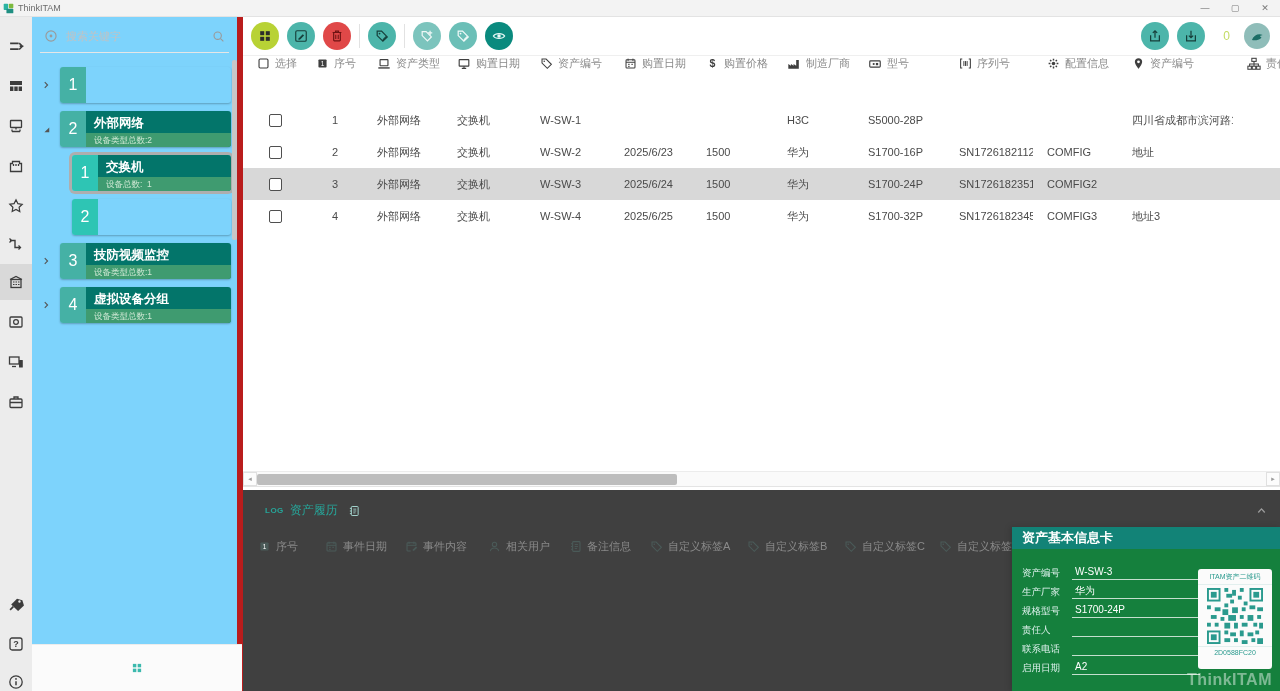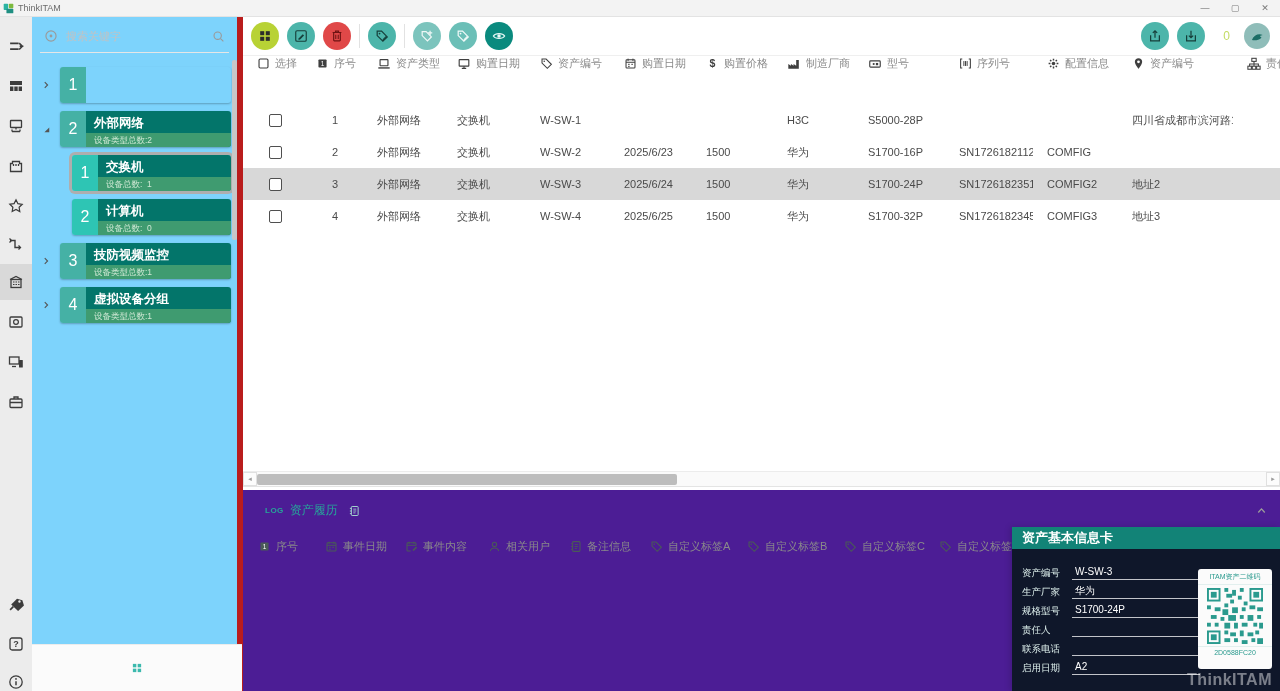--- a/index.html
+++ b/index.html
@@ -66,34 +66,34 @@
   .cell-seq{padding-left:30px !important;}
   .cell-cb{padding-left:26px !important;}
   .cb{width:11px;height:11px;border:1.5px solid #4f4f4f;border-radius:2px;background:#fff;}
   
   .hscroll{position:absolute;left:0;top:455px;width:100%;height:16px;background:#fafafa;
     border-top:1px solid #ececec;border-bottom:1px solid #e4e4e4;box-sizing:border-box;}
   .hs-arrow{position:absolute;top:0;width:14px;height:14px;background:#fcfcfc;border:1px solid #e0e0e0;
     box-sizing:border-box;color:#9a9a9a;font-size:7px;line-height:12px;text-align:center;}
   .hs-thumb{position:absolute;left:14px;top:2px;width:420px;height:11px;background:#bdbdbd;border-radius:2px;}
   
-  .logpanel{position:absolute;left:0;top:474px;width:100%;height:201px;background:#4c1d95;}
+  .logpanel{position:absolute;left:0;top:474px;width:100%;height:201px;background:#404040;}
   .log-head{display:flex;align-items:center;padding:12px 12px 0 22px;}
   .log-tag{font-size:8px;font-weight:bold;color:#26a69a;margin-right:6px;letter-spacing:.5px;}
   .log-title{font-size:12px;color:#26a69a;}
   .log-exp{margin-left:10px;color:#a5d6cf;}
   .log-collapse{margin-left:auto;color:#9a9a9a;}
   .lhead{display:flex;align-items:stretch;height:30px;margin-top:12px;padding-left:7px;}
   .lhead>div{display:flex;align-items:center;gap:5px;padding-left:8px;box-sizing:border-box;flex-shrink:0;
     font-size:11px;color:#8a8a8a;white-space:nowrap;overflow:hidden;}
   .lhead .ic{color:#4a5a58;}
   .lw0{width:67px}.lw1{width:80px}.lw2{width:83px}.lw3{width:81px}.lw4{width:81px}
   .lw5{width:97px}.lw6{width:97px}.lw7{width:95px}.lw8{flex:1;min-width:0;}
   
-  .infocard{position:absolute;left:769px;top:511px;width:268px;height:164px;background:#0f172a;z-index:6;
+  .infocard{position:absolute;left:769px;top:511px;width:268px;height:164px;background:#15803d;z-index:6;
     box-shadow:-2px 0 6px rgba(0,0,0,.15);}
   .ic-head{height:22px;background:#128377;color:#fff;font-size:13px;font-weight:bold;
     line-height:22px;padding-left:10px;}
   .ic-fields{position:absolute;left:10px;top:34px;width:178px;}
   .ic-field{display:flex;align-items:flex-end;height:19px;}
   .ic-label{width:50px;font-size:9.5px;color:#dff1ee;line-height:14px;}
   .ic-value{flex:1;border-bottom:1px solid rgba(255,255,255,.75);font-size:10px;color:#fff;
     padding:0 0 1px 3px;line-height:13px;min-height:13px;white-space:nowrap;}
   .qrbox{position:absolute;right:8px;top:42px;width:74px;height:100px;background:#fbfbfb;border-radius:3px;}
   .qr-title{font-size:7px;color:#2a9a8e;text-align:center;margin-top:3px;border-bottom:1px solid #e2efee;padding-bottom:2px;}
@@ -415,24 +415,20 @@
           <div class="tbody">
             <div class="ttitle">交换机</div>
             <div class="tsub">设备总数:  1</div>
           </div>
         </div>
       </div>
 
       <div class="tg">
         <div class="tcard child">
           <div class="tbadge">2</div>
-          <div class="tbody">
-            <div class="ttitle">计算机</div>
-            <div class="tsub">设备总数:  0</div>
-          </div>
         </div>
       </div>
 
       <div class="tg">
         <span class="tarrow">
             <svg class="ic" width="10" height="10">
               <use href="#i-chevr"></use>
             </svg>
           </span>
         <div class="tcard">
@@ -635,37 +631,37 @@
       <div class="w1 cell-seq">2</div>
       <div class="w2">外部网络</div>
       <div class="w3">交换机</div>
       <div class="w4">W-SW-2</div>
       <div class="w5">2025/6/23</div>
       <div class="w6">1500</div>
       <div class="w7">华为</div>
       <div class="w8">S1700-16P</div>
       <div class="w9">SN17261821122</div>
       <div class="w10">COMFIG</div>
+      <div class="w11">地址</div>
       <div class="w12"></div>
     </div>
     <div class="mrow selected" style="top:152px">
       <div class="w0 cell-cb">
           <span class="cb"></span>
         </div>
       <div class="w1 cell-seq">3</div>
       <div class="w2">外部网络</div>
       <div class="w3">交换机</div>
       <div class="w4">W-SW-3</div>
       <div class="w5">2025/6/24</div>
       <div class="w6">1500</div>
       <div class="w7">华为</div>
       <div class="w8">S1700-24P</div>
       <div class="w9">SN17261823512</div>
       <div class="w10">COMFIG2</div>
-      <div class="w11">地址2</div>
       <div class="w12"></div>
     </div>
     <div class="mrow" style="top:184px">
       <div class="w0 cell-cb">
           <span class="cb"></span>
         </div>
       <div class="w1 cell-seq">4</div>
       <div class="w2">外部网络</div>
       <div class="w3">交换机</div>
       <div class="w4">W-SW-4</div>

